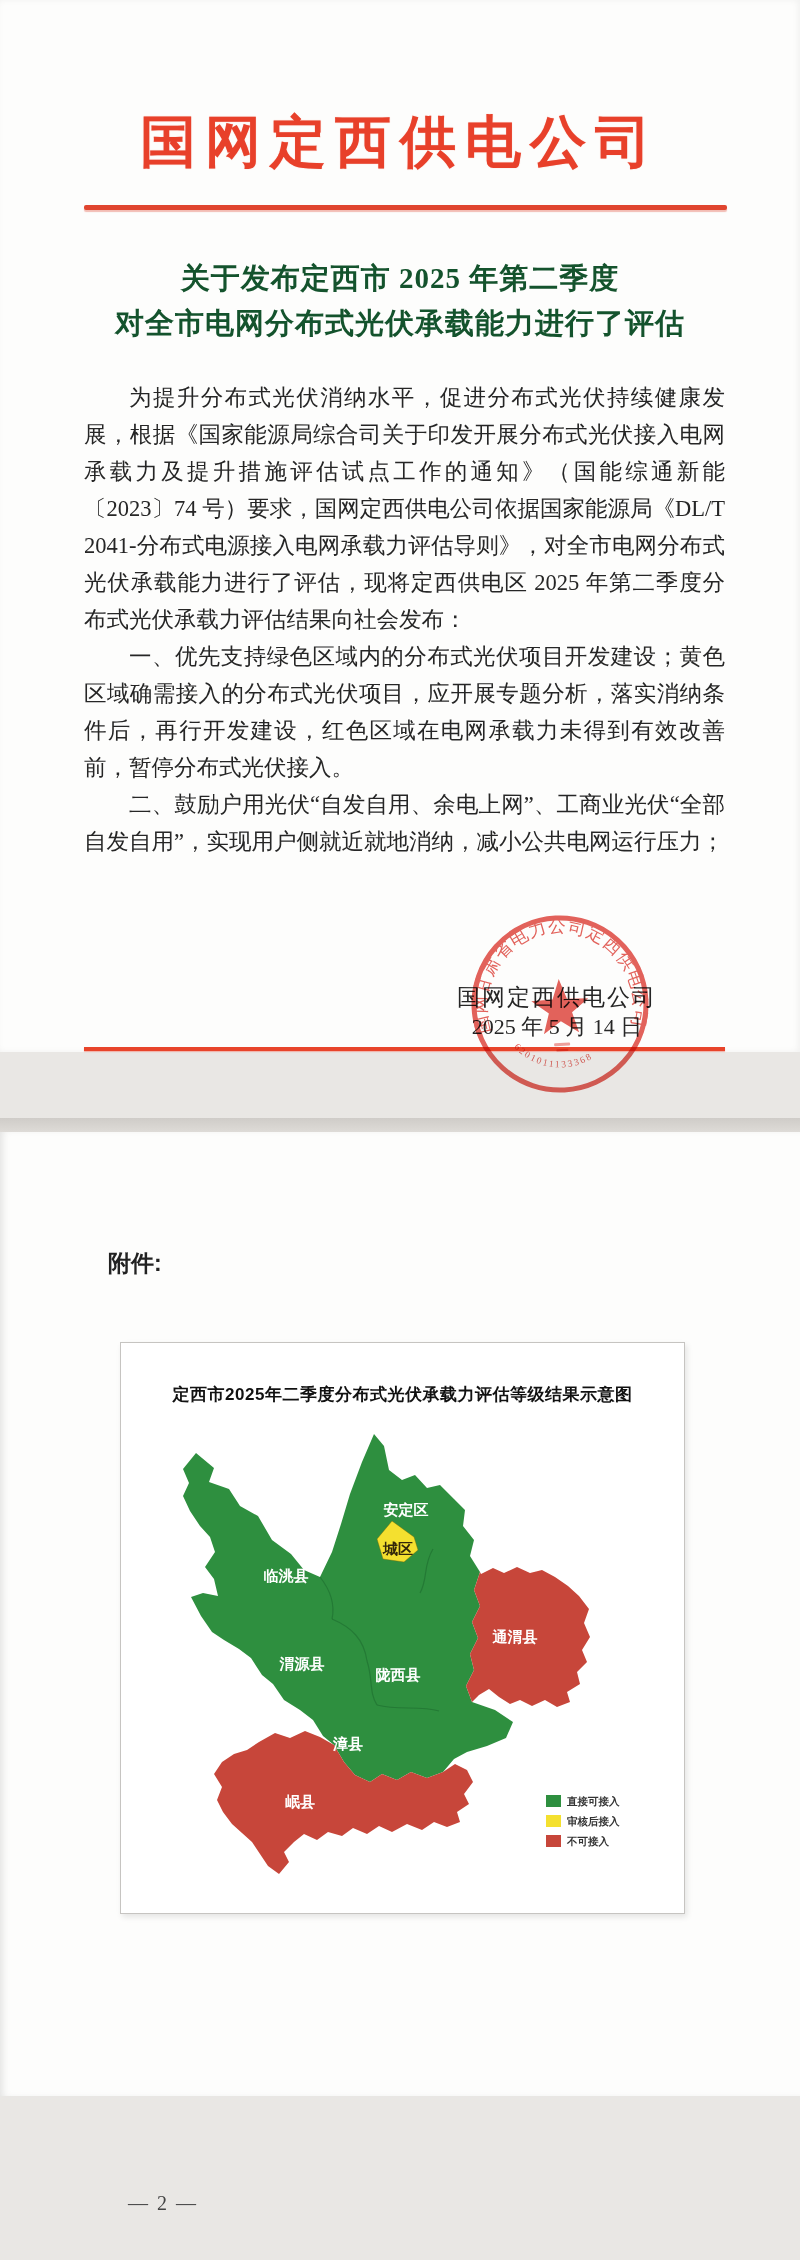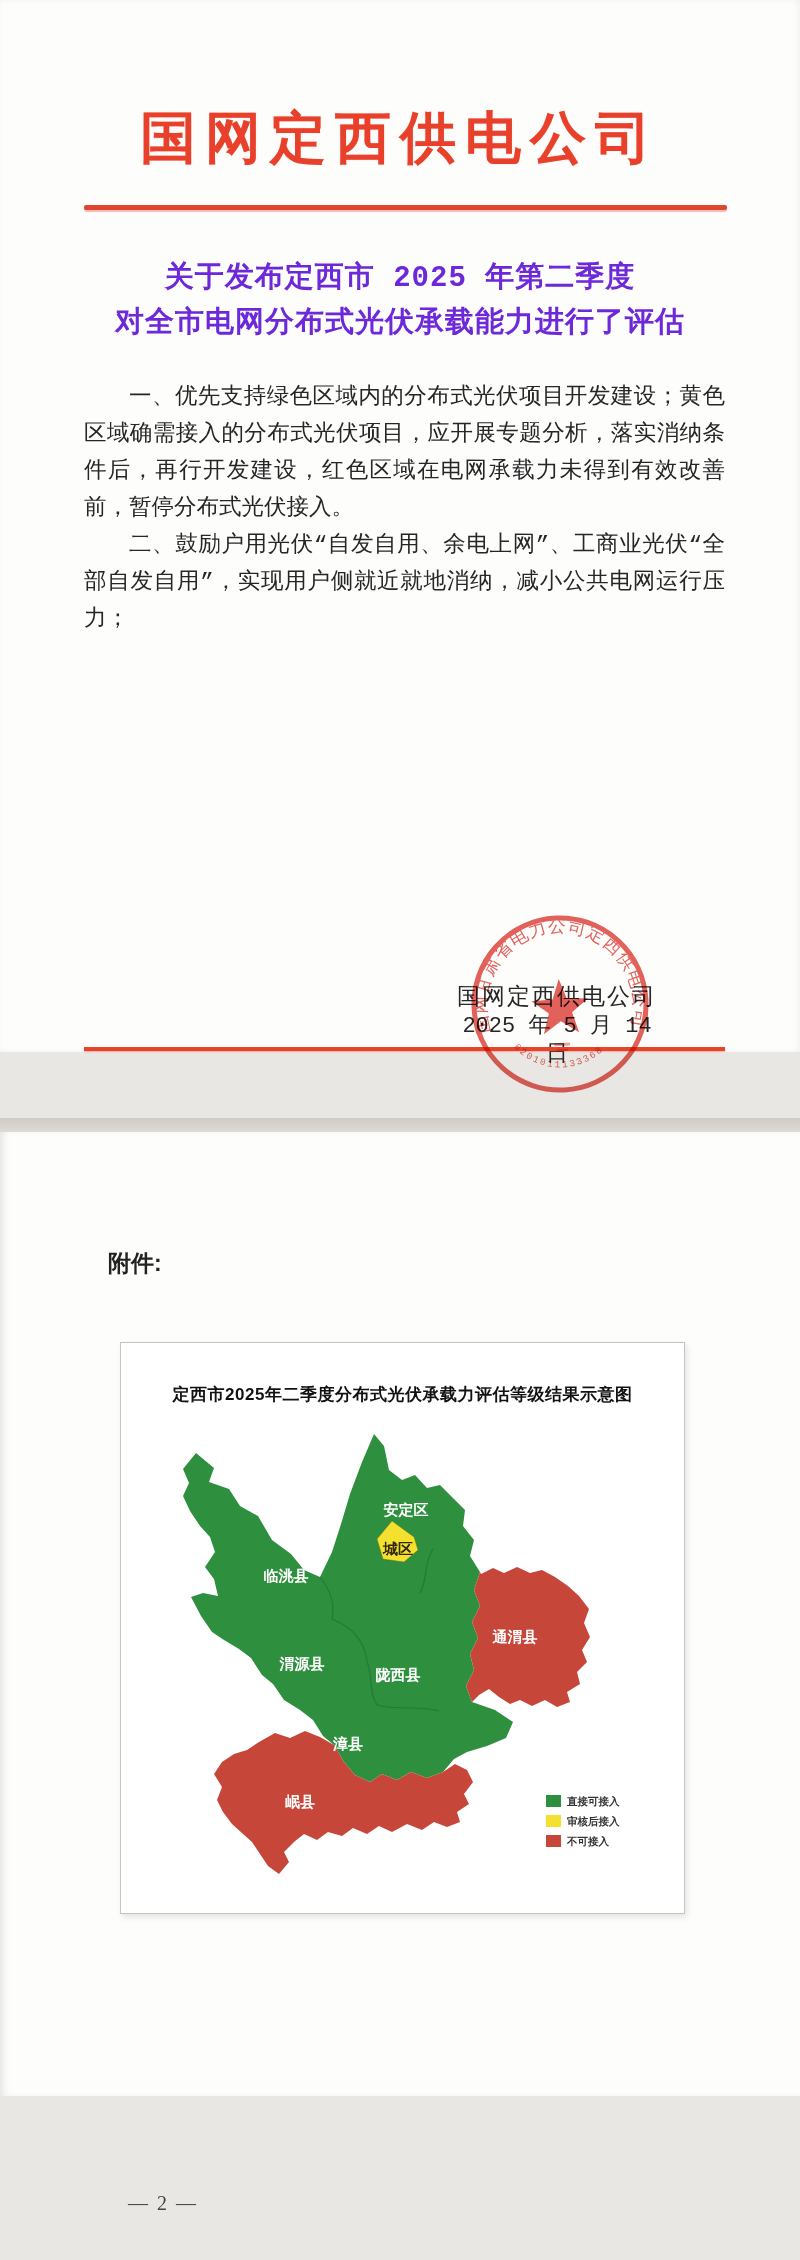--- a/index.html
+++ b/index.html
@@ -3,38 +3,38 @@
 <meta charset="utf-8">
 <style>
   html,body{margin:0;padding:0;}
   body{
     width:800px;background:#edebe8;
     font-family:"Liberation Serif","DejaVu Serif",serif;
     -webkit-font-smoothing:antialiased;
   }
   .canvas{position:relative;width:800px;height:2260px;overflow:hidden;background:#e9e7e4;}
   .page{position:absolute;left:0;width:800px;background:#fdfdfc;}
-  .page1{top:0;height:1052px;box-shadow:inset -2px 0 6px rgba(0,0,0,.05);font-family:Liberation Mono, monospace;}
+  .page1{top:0;height:1052px;box-shadow:inset -2px 0 6px rgba(0,0,0,.05);}
   .page-gap{position:absolute;top:1118px;left:0;width:800px;height:14px;
     background:linear-gradient(#cfccc8,#dedbd7);}
   .page2{top:1132px;height:964px;box-shadow:inset 6px 0 8px -4px rgba(0,0,0,.12);}
 
   
   .letterhead{
     position:absolute;top:106px;left:0;width:100%;text-align:center;
     font-size:56px;font-weight:900;color:#e8402a;letter-spacing:9px;line-height:72px;
     text-shadow:0 0 1px rgba(232,64,42,.4);
   }
   .letterhead-rule{
     position:absolute;top:205px;left:84px;width:643px;height:5px;
     background:#e0452f;border-radius:2px;box-shadow:0 2px 1px rgba(224,69,47,.35);
   }
   .doc-title{
     position:absolute;top:256px;left:60px;width:680px;margin:0;text-align:center;
-    font-size:29px;font-weight:700;color:#6d28d9;line-height:45px;letter-spacing:1px;
+    font-size:29px;font-weight:700;color:#14532d;line-height:45px;letter-spacing:1px;
   }
   .doc-body{
     position:absolute;top:379px;left:84px;width:641px;
     font-size:22.5px;color:#262626;line-height:37px;text-align:justify;
   }
   .doc-body p{margin:0;text-indent:2em;}
   .sign-block{
     position:absolute;top:983px;left:446px;width:222px;text-align:center;color:#262626;
   }
   .sign-name{font-size:23px;letter-spacing:2px;line-height:30px;}
@@ -83,20 +83,21 @@
 <div class="canvas">
 
   <section class="page page1">
 
     <div class="letterhead">国网定西供电公司</div>
     <div class="letterhead-rule"></div>
 
     <h1 class="doc-title"><span>关于发布定西市 2025 年第二季度</span><br><span>对全市电网分布式光伏承载能力进行了评估</span></h1>
 
     <div class="doc-body">
+      <p>为提升分布式光伏消纳水平，促进分布式光伏持续健康发展，根据《国家能源局综合司关于印发开展分布式光伏接入电网承载力及提升措施评估试点工作的通知》（国能综通新能〔2023〕74 号）要求，国网定西供电公司依据国家能源局《DL/T 2041-分布式电源接入电网承载力评估导则》，对全市电网分布式光伏承载能力进行了评估，现将定西供电区 2025 年第二季度分布式光伏承载力评估结果向社会发布：</p>
       <p>一、优先支持绿色区域内的分布式光伏项目开发建设；黄色区域确需接入的分布式光伏项目，应开展专题分析，落实消纳条件后，再行开发建设，红色区域在电网承载力未得到有效改善前，暂停分布式光伏接入。</p>
       <p>二、鼓励户用光伏“自发自用、余电上网”、工商业光伏“全部自发自用”，实现用户侧就近就地消纳，减小公共电网运行压力；</p>
     </div>
 
     <div class="sign-block">
       <div class="sign-name">国网定西供电公司</div>
       <div class="sign-date">2025 年 5 月 14 日</div>
     </div>
 
     <div class="footer-rule"></div>

